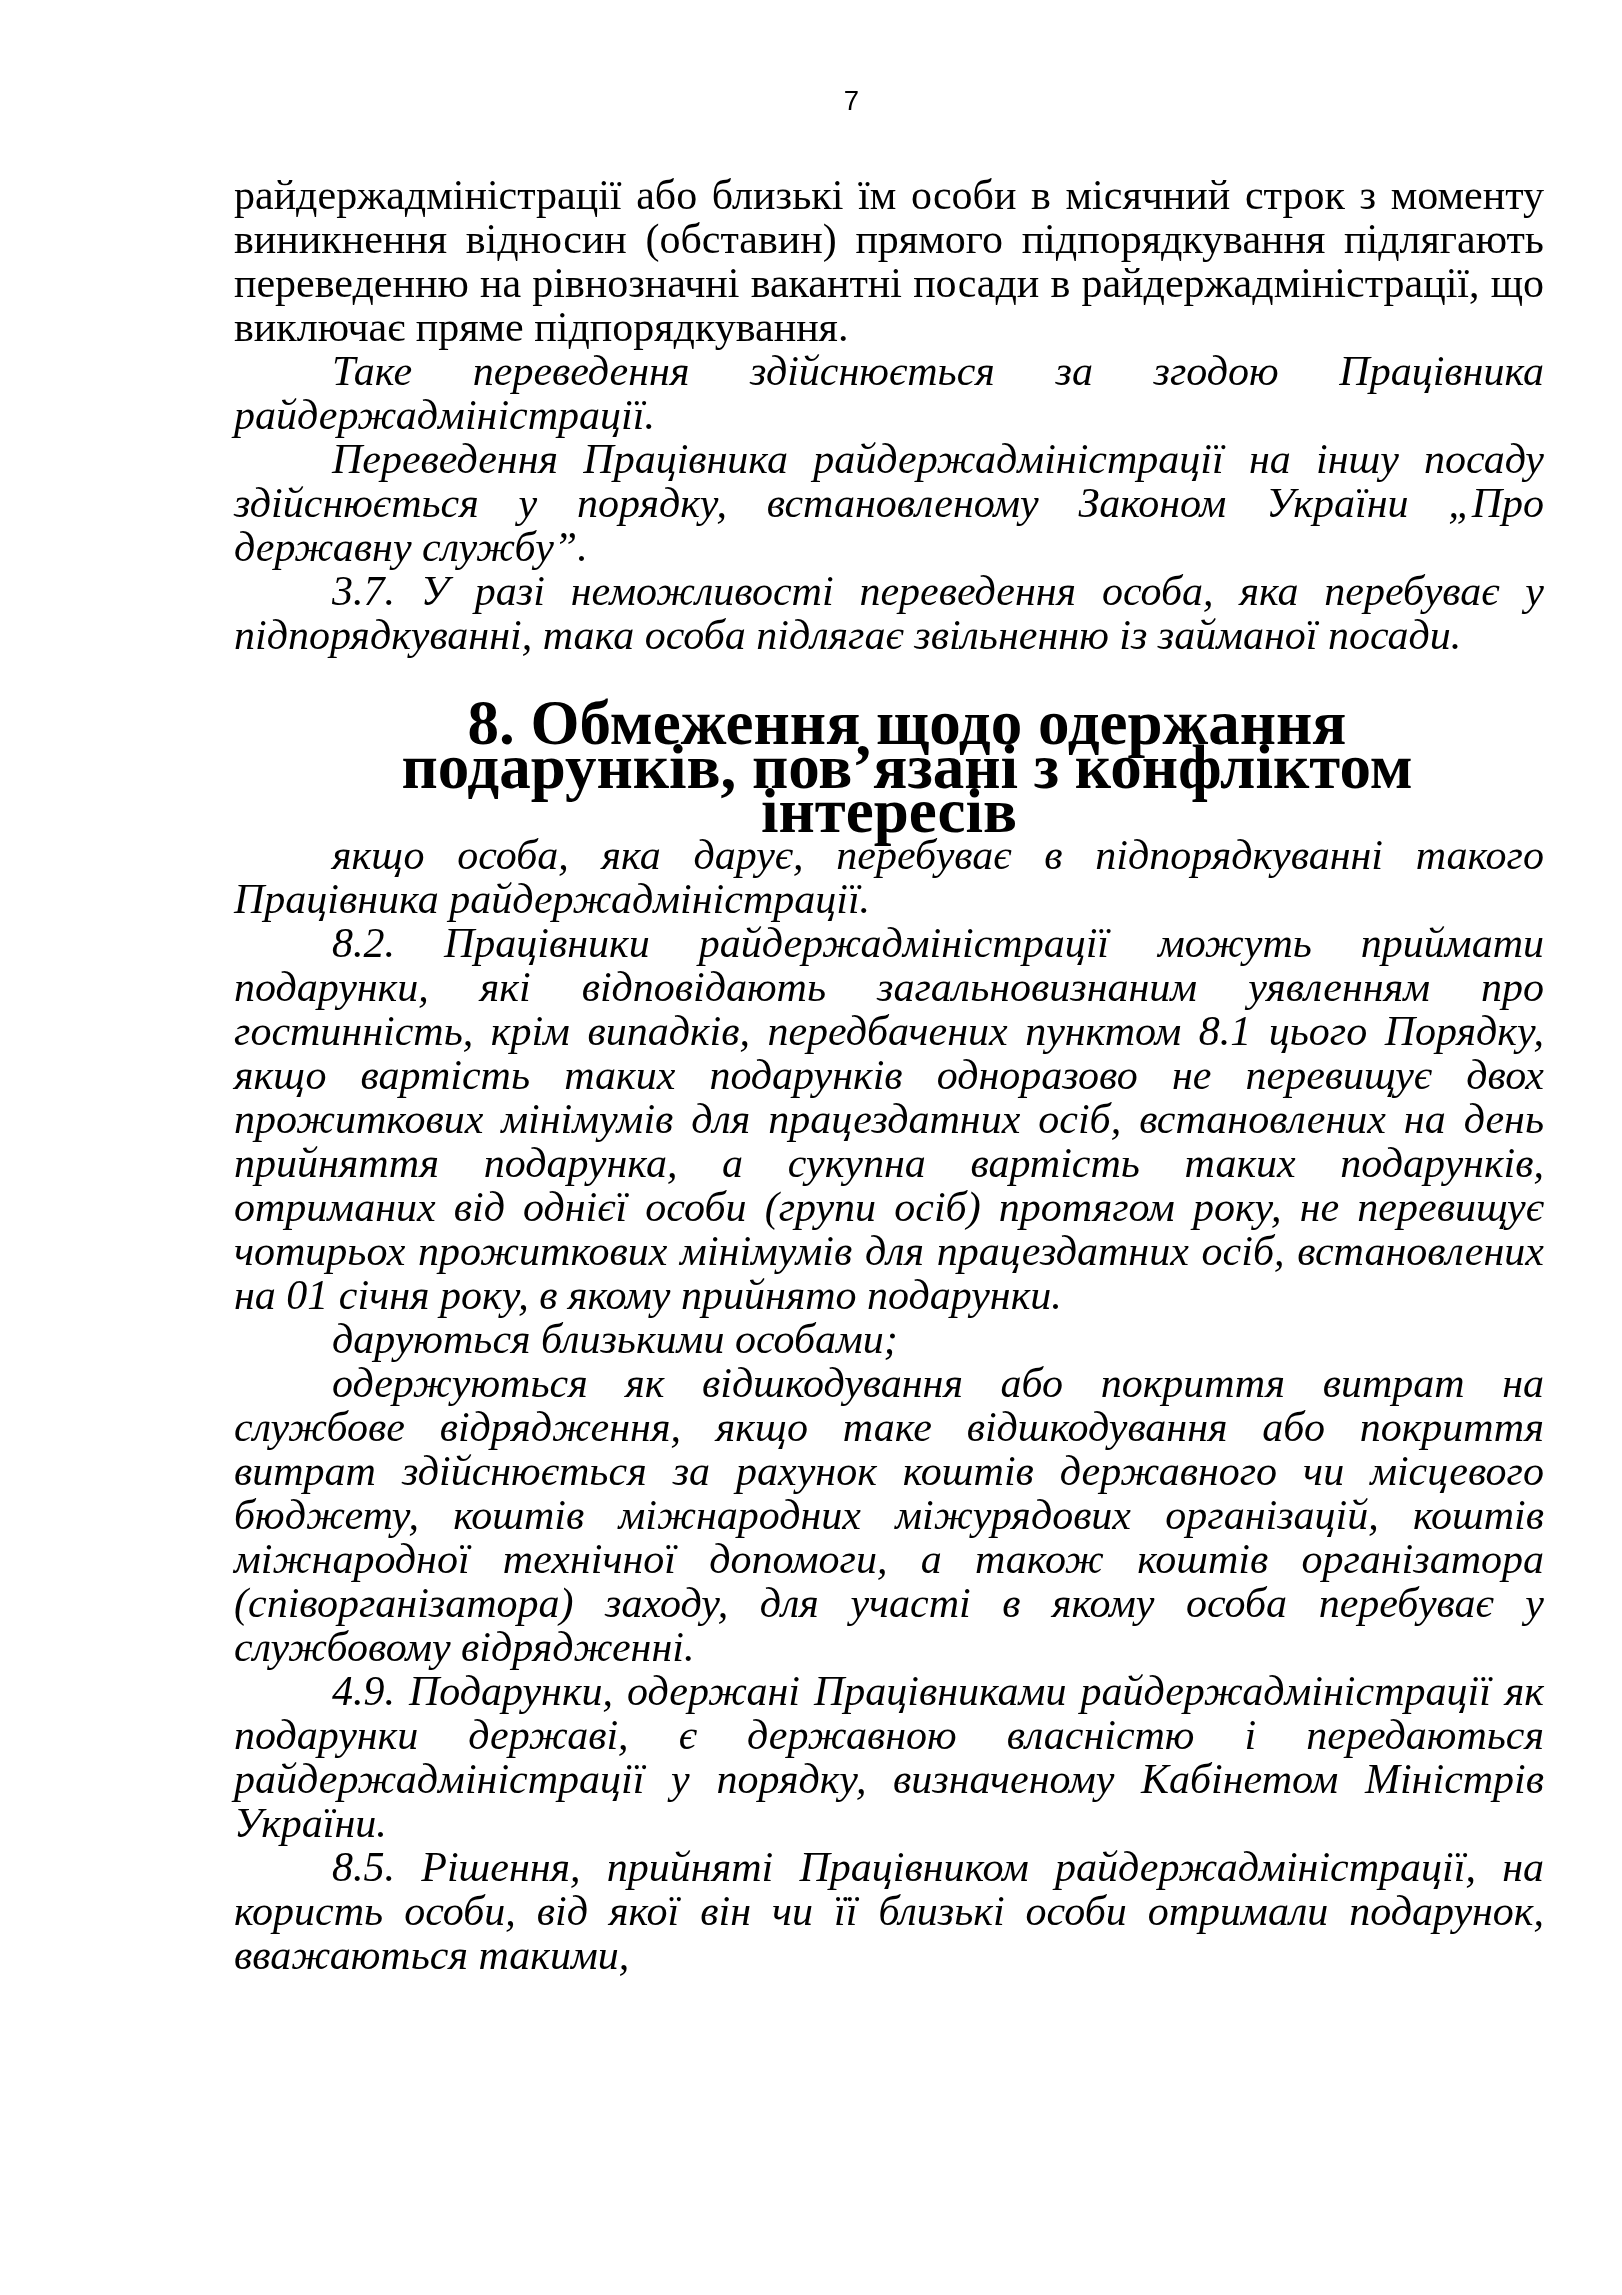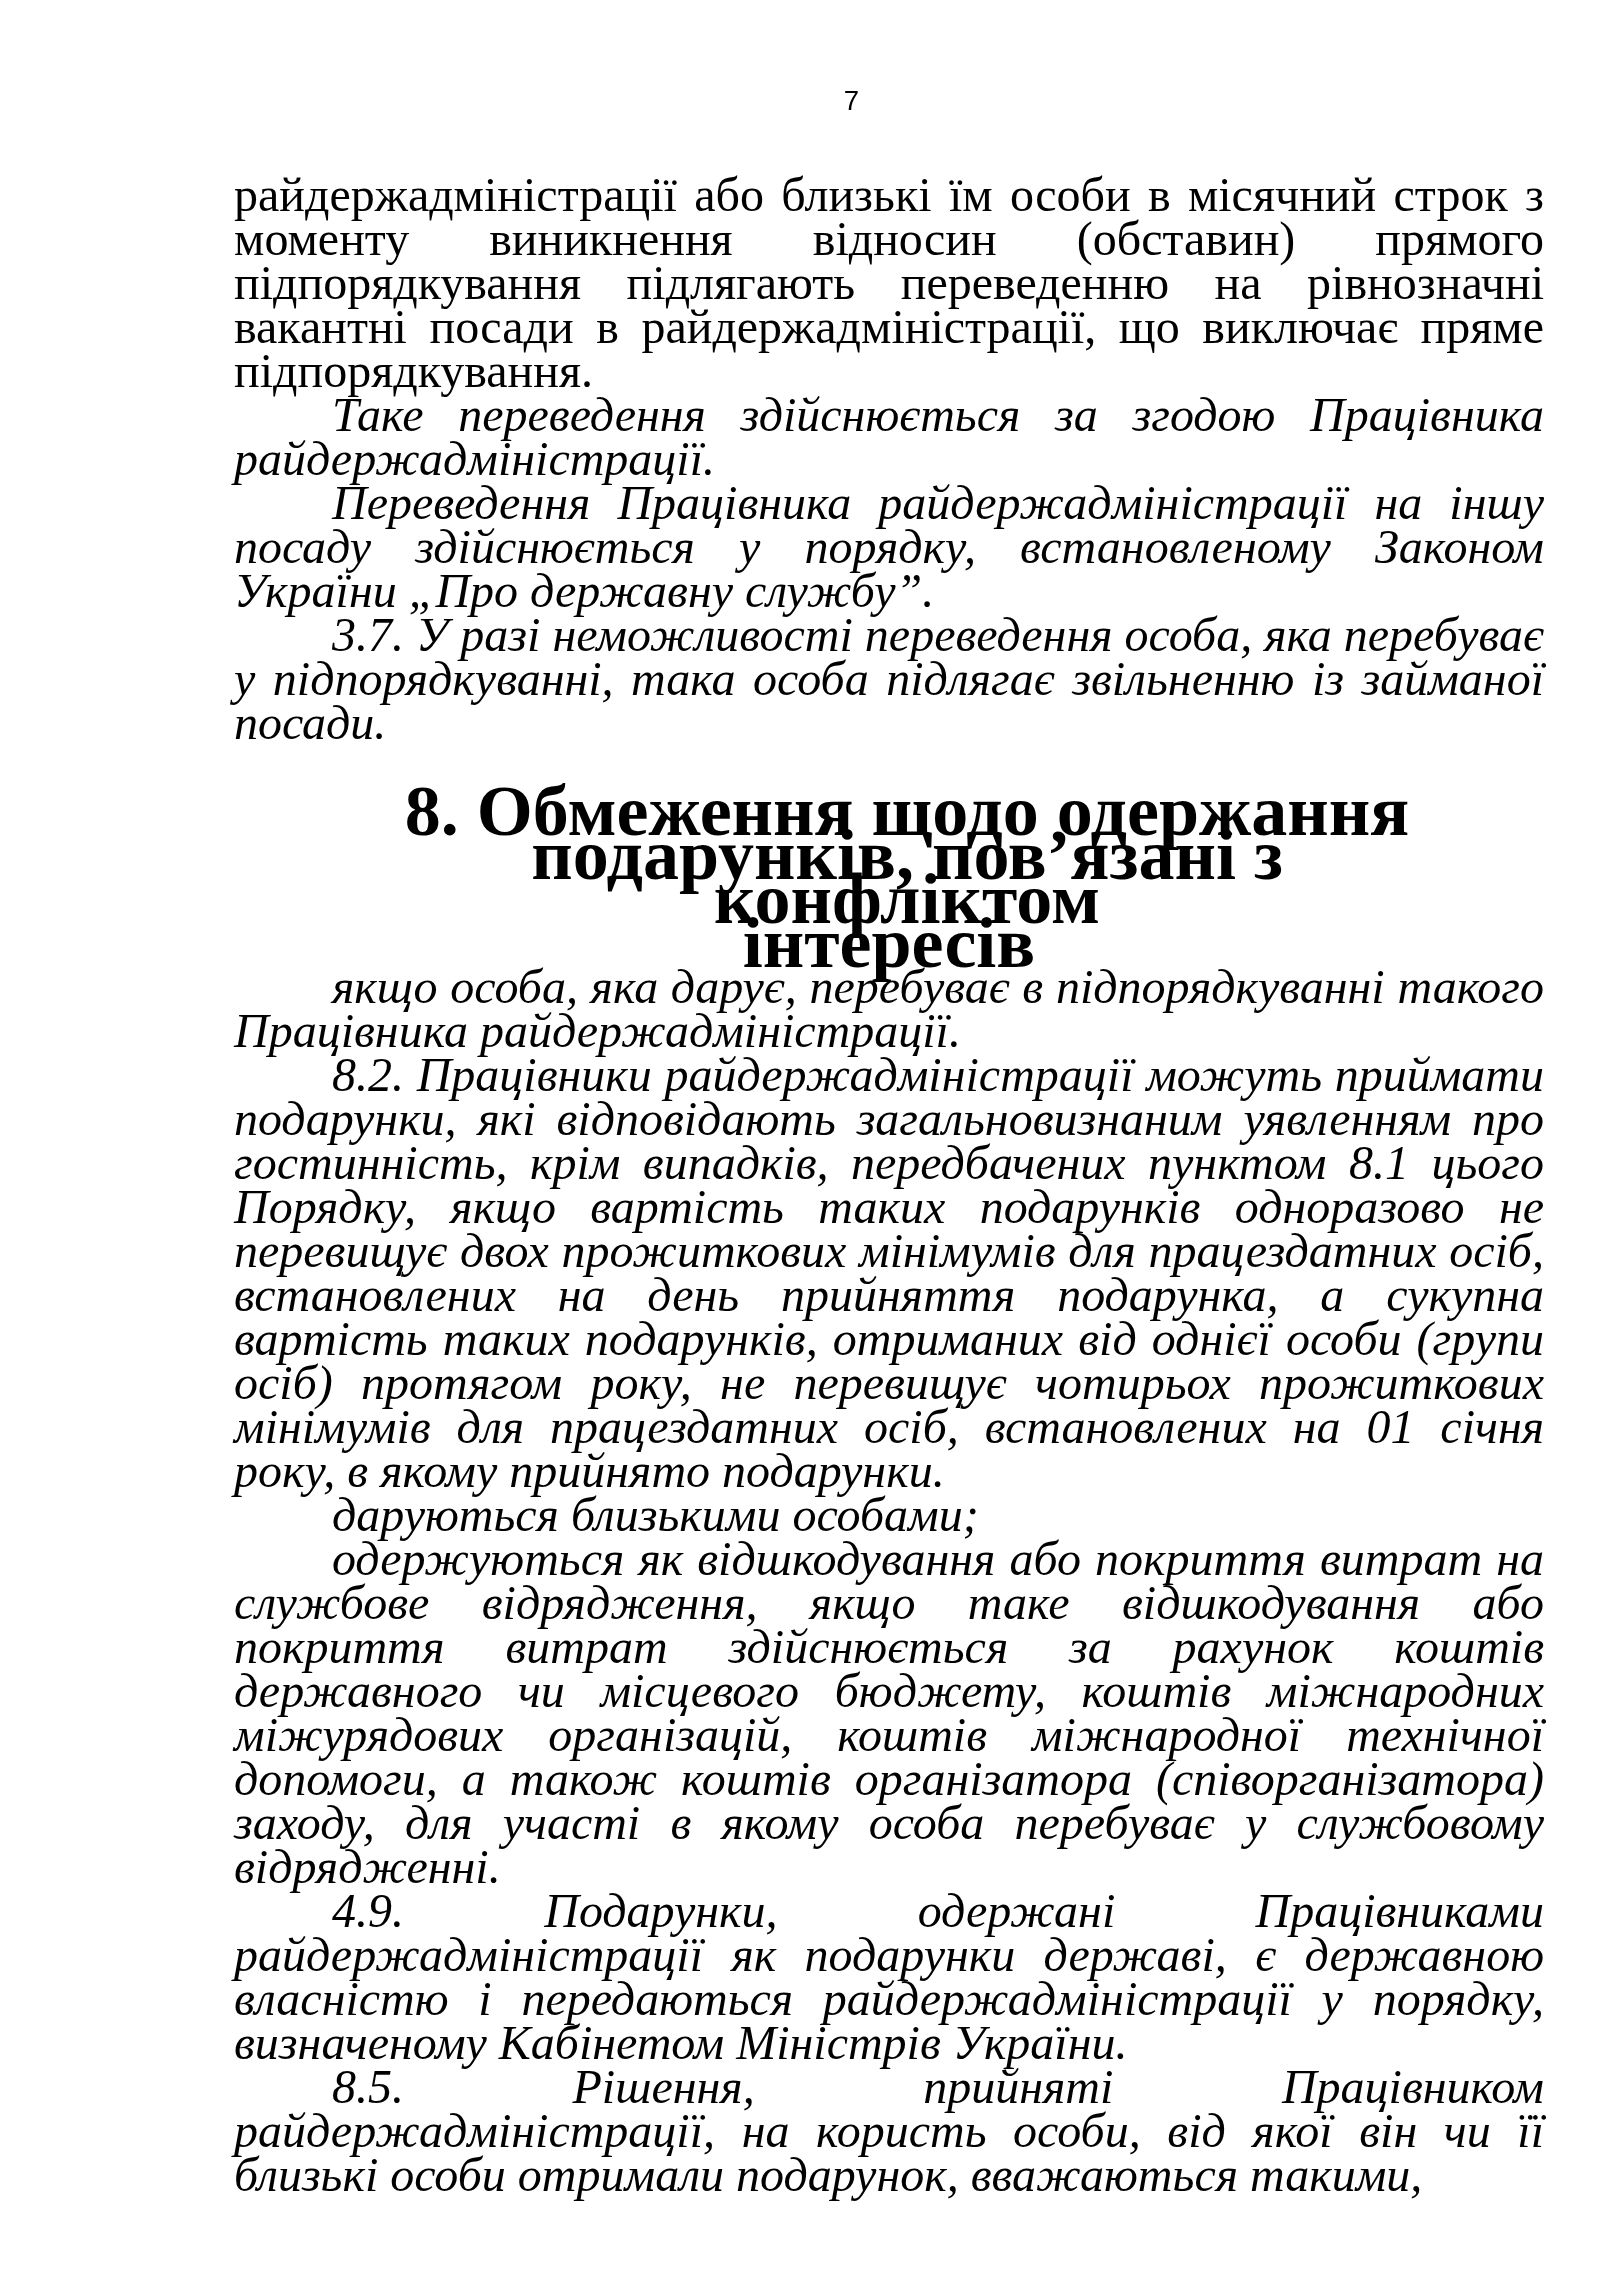--- a/index.html
+++ b/index.html
@@ -23,21 +23,21 @@
     box-sizing: border-box;
     padding-right: 0;
   }
   .page-number span { display: inline-block; transform: translateX(-39px); }
   .content {
     position: absolute;
     top: 173px;
     left: 234px;
     width: 1310px;
     font-family: "Liberation Serif", serif;
-    font-size: 48px;
+    font-size: 42px;
     line-height: 44px;
   }
   .p {
     margin: 0;
     text-align: justify;
     text-align-last: left;
     hyphens: none;
   }
   .p.indent { text-indent: 98px; font-style: italic; }
   .spacer { height: 44px; }

